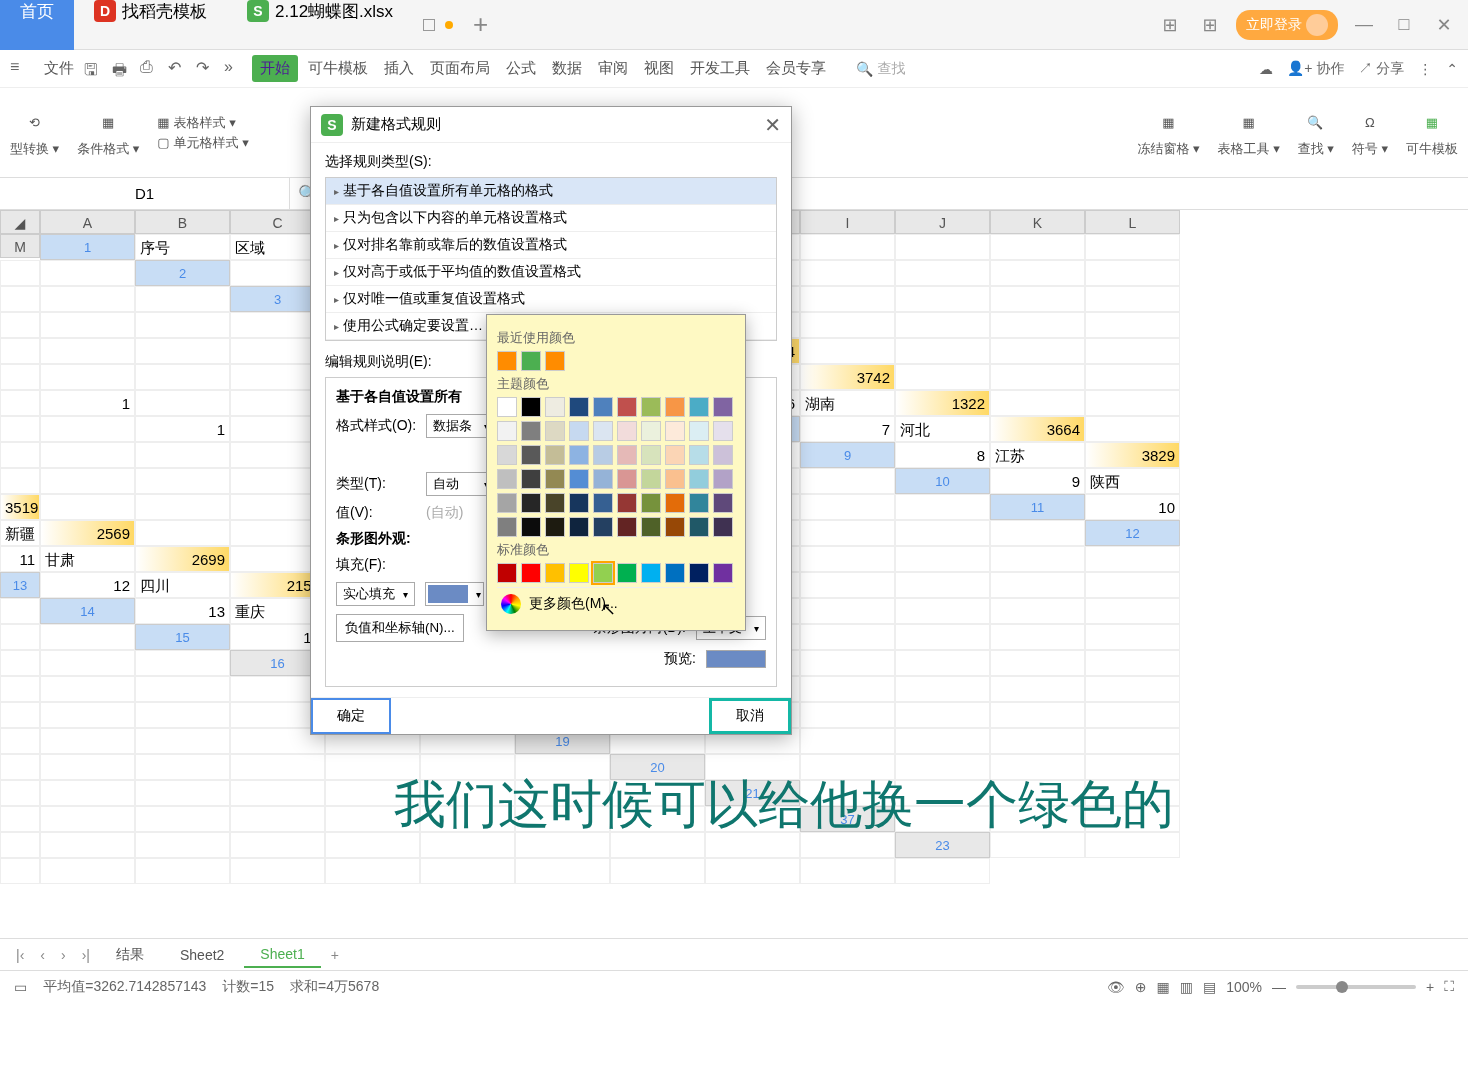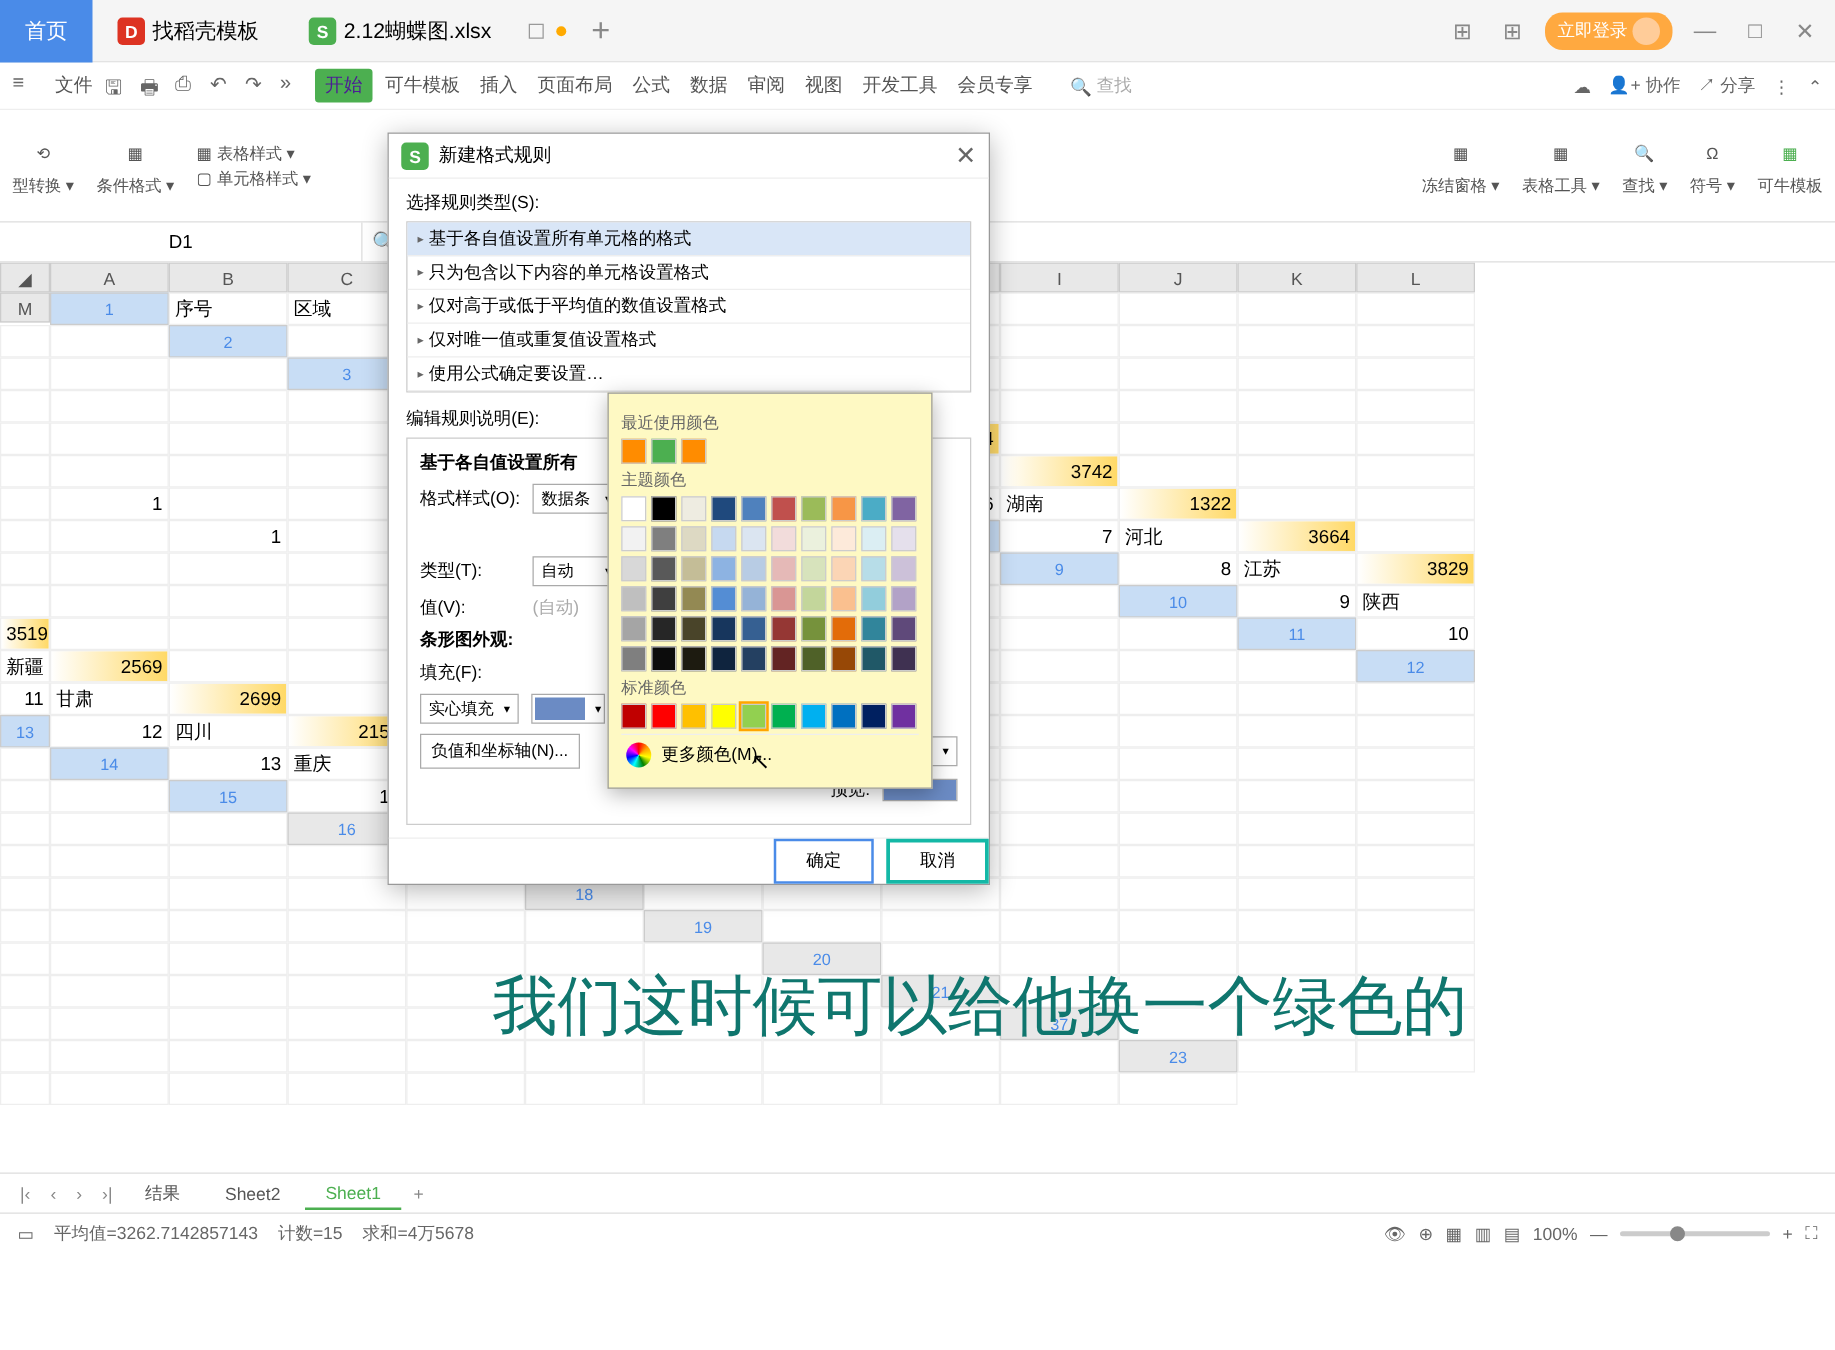--- a/index.html
+++ b/index.html
@@ -1,20 +1,20 @@
 <!DOCTYPE html>
 <html><head>
 <meta charset="utf-8">
 <style>
 * { margin: 0; padding: 0; box-sizing: border-box; font-family: "Microsoft YaHei", sans-serif; }
 body { width: 1468px; height: 1080px; background: #fff; overflow: hidden; position: relative; }
 
 
 .titlebar { height: 50px; background: #f5f5f5; display: flex; align-items: center; border-bottom: 1px solid #ddd; }
-.tab-btn { height: 50px; padding: 0 20px; display: flex; align-items: center; font-size: 17px; cursor: pointer; gap: 6px; }
+.tab-btn { height: 50px; padding: 0 20px; display: flex; font-size: 17px; cursor: pointer; gap: 6px; }
 .tab-btn.active { background: #4a8be8; color: #fff; }
 .tab-btn .icon-c { width: 22px; height: 22px; border-radius: 4px; display: inline-flex; align-items: center; justify-content: center; font-size: 14px; color: #fff; font-weight: bold; }
 .win-controls { margin-left: auto; display: flex; align-items: center; gap: 12px; padding-right: 10px; }
 .win-btn { width: 28px; height: 28px; display: flex; align-items: center; justify-content: center; color: #888; font-size: 18px; cursor: pointer; }
 .login-btn { background: #ffa940; color: #fff; padding: 4px 10px; border-radius: 14px; font-size: 14px; display: flex; align-items: center; gap: 4px; }
 .login-btn .avatar { width: 22px; height: 22px; border-radius: 50%; background: #fc9; }
 
 
 .menubar { height: 38px; display: flex; align-items: center; padding: 0 10px; gap: 4px; background: #fff; border-bottom: 1px solid #eee; }
 .menu-item { padding: 4px 6px; font-size: 15px; color: #555; cursor: pointer; }
@@ -55,21 +55,21 @@
 .rule-item.selected { background: #d9e6f7; }
 .rule-item::before { content: "▸"; font-size: 10px; color: #666; }
 .sect-label { margin: 12px 0 6px; }
 .edit-box { border: 1px solid #ccc; padding: 10px; }
 .edit-box .bold { font-weight: bold; margin-bottom: 8px; }
 .frow { display: flex; align-items: center; gap: 10px; margin-bottom: 8px; font-size: 14px; }
 .frow label { min-width: 80px; }
 .dd { border: 1px solid #aaa; padding: 2px 6px; min-width: 70px; display: inline-flex; align-items: center; justify-content: space-between; font-size: 13px; }
 .dd::after { content: "▾"; margin-left: 8px; font-size: 10px; }
 .colchip { width: 40px; height: 18px; background: #6b8bc4; display: inline-block; }
-.dlg-btns { display: flex; justify-content: flex-end; gap: 10px; border-top: 1px solid #eee; }
+.dlg-btns { display: flex; justify-content: space-between; gap: 10px; border-top: 1px solid #eee; }
 .dlg-btns button { padding: 6px 24px; font-size: 14px; border: 3px solid #14b8a6; background: #fff; cursor: pointer; }
 .dlg-btns .primary { border: 2px solid #4a8be8; }
 
 
 .colorpick { position: absolute; left: 486px; top: 314px; width: 260px; background: #fef9c3; border: 1px solid #999; box-shadow: 0 4px 16px rgba(0,0,0,0.3); padding: 10px; z-index: 200; }
 .cp-label { font-size: 13px; color: #666; margin: 4px 0; }
 .cp-row { display: flex; gap: 4px; margin-bottom: 4px; }
 .cp-sw { width: 20px; height: 20px; border: 1px solid #ccc; cursor: pointer; }
 .cp-more { padding: 6px 4px; display: flex; align-items: center; gap: 8px; cursor: pointer; font-size: 14px; border-top: 1px solid #eee; margin-top: 4px; }
 .pal-wheel { width: 20px; height: 20px; border-radius: 50%; background: conic-gradient(red,orange,yellow,green,cyan,blue,magenta,red); }
@@ -538,20 +538,21 @@
   <div class="dlg-title">
     <span class="sicon">S</span>
     <span>新建格式规则</span>
     <span class="dlg-close">✕</span>
   </div>
   <div class="dlg-body">
     <div class="rule-label">选择规则类型(S):</div>
     <div class="rule-list">
       <div class="rule-item selected">基于各自值设置所有单元格的格式</div>
       <div class="rule-item">只为包含以下内容的单元格设置格式</div>
+      <div class="rule-item">仅对排名靠前或靠后的数值设置格式</div>
       <div class="rule-item">仅对高于或低于平均值的数值设置格式</div>
       <div class="rule-item">仅对唯一值或重复值设置格式</div>
       <div class="rule-item">使用公式确定要设置…</div>
     </div>
     <div class="sect-label">编辑规则说明(E):</div>
     <div class="edit-box">
       <div class="bold">基于各自值设置所有</div>
       <div class="frow">
           <label>格式样式(O):</label>
           <span class="dd">数据条</span>

